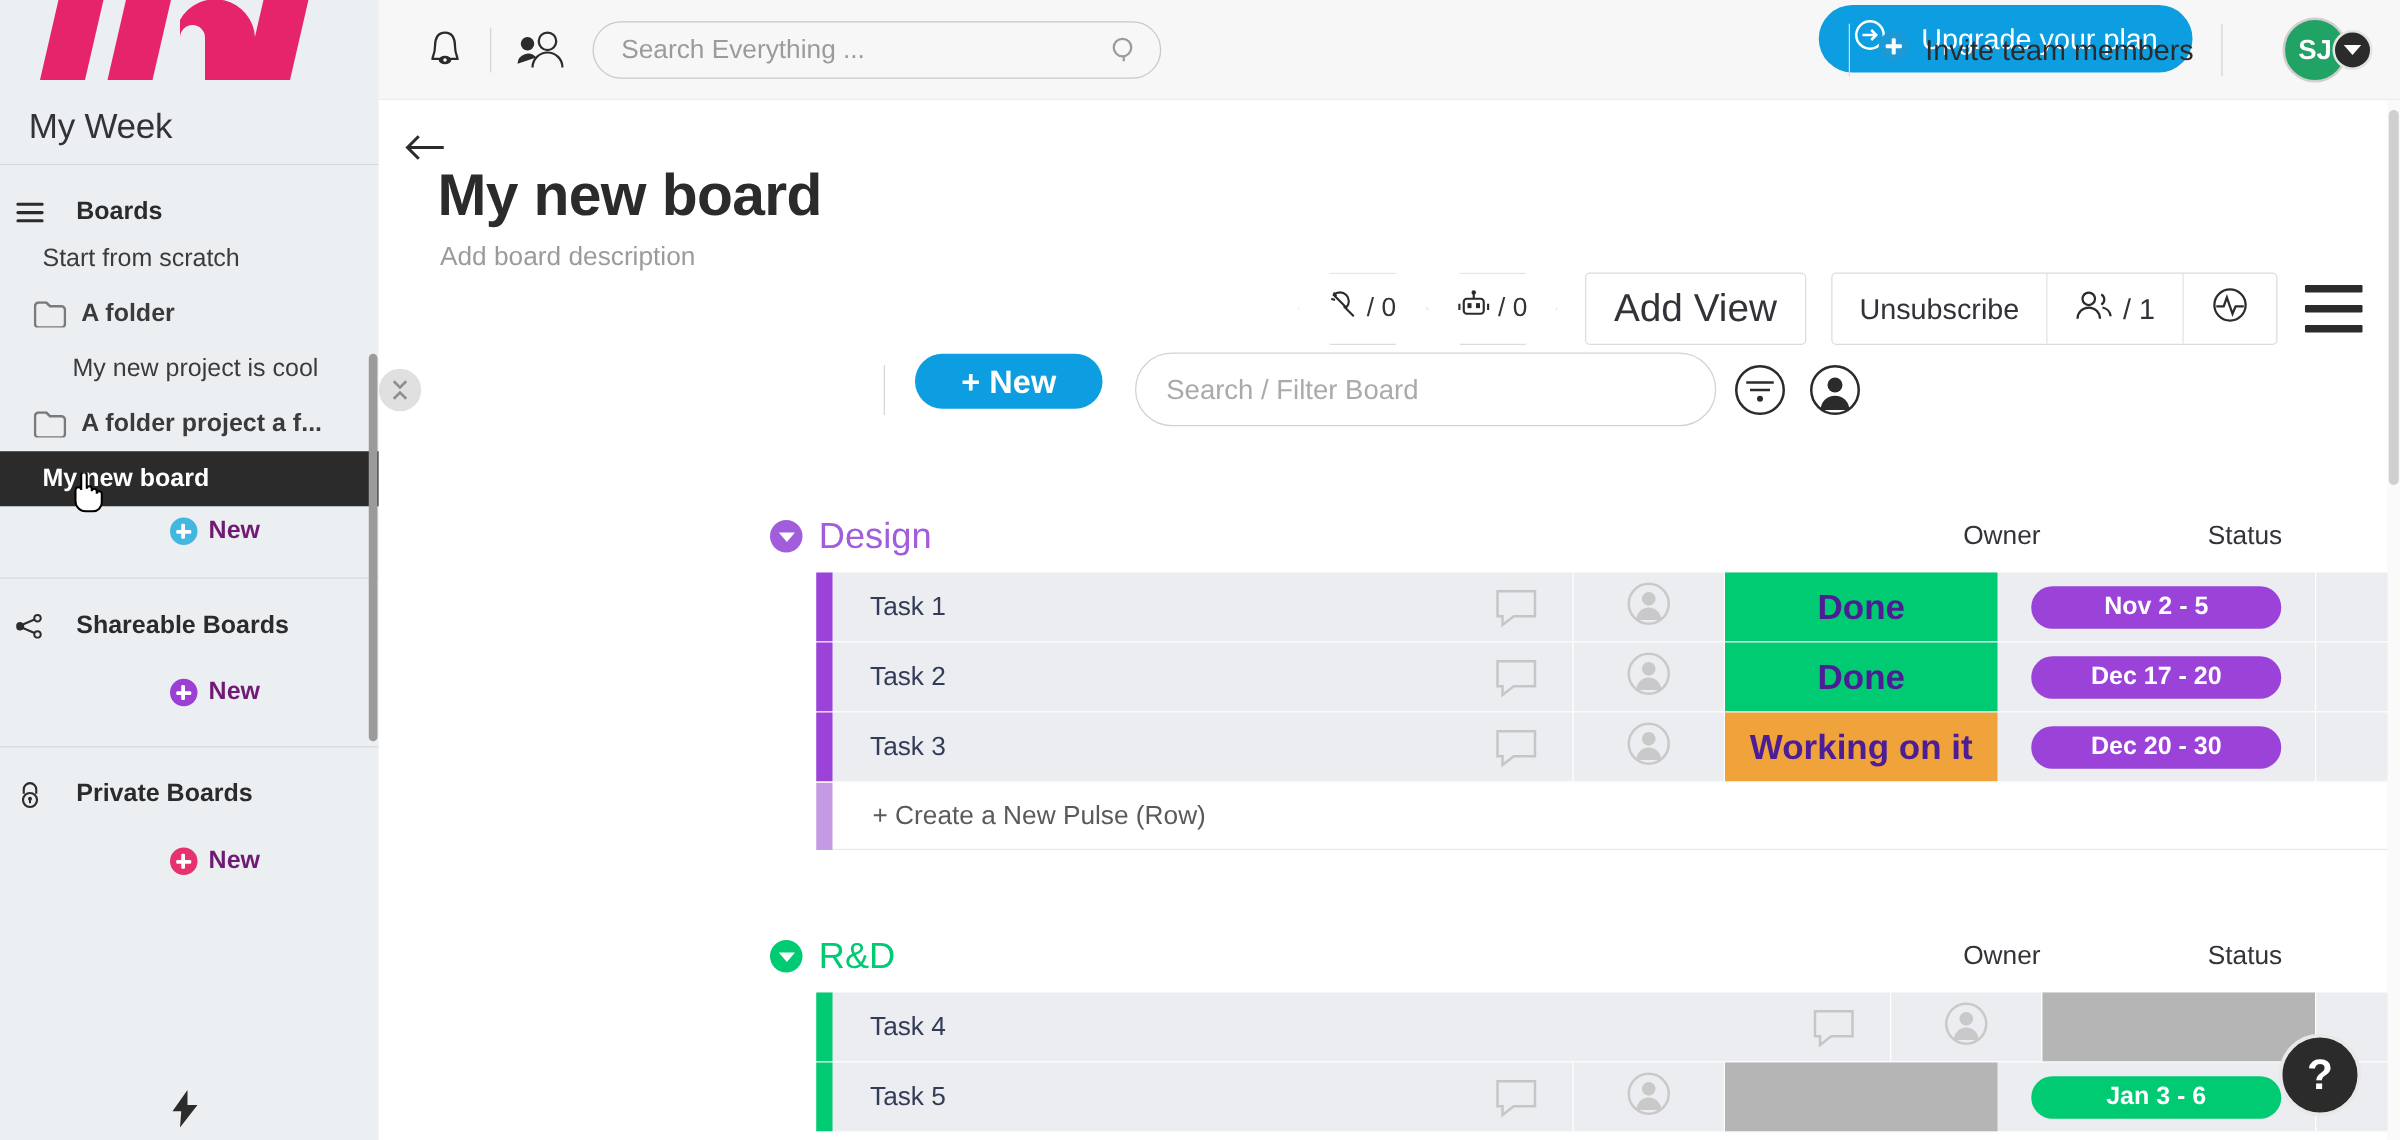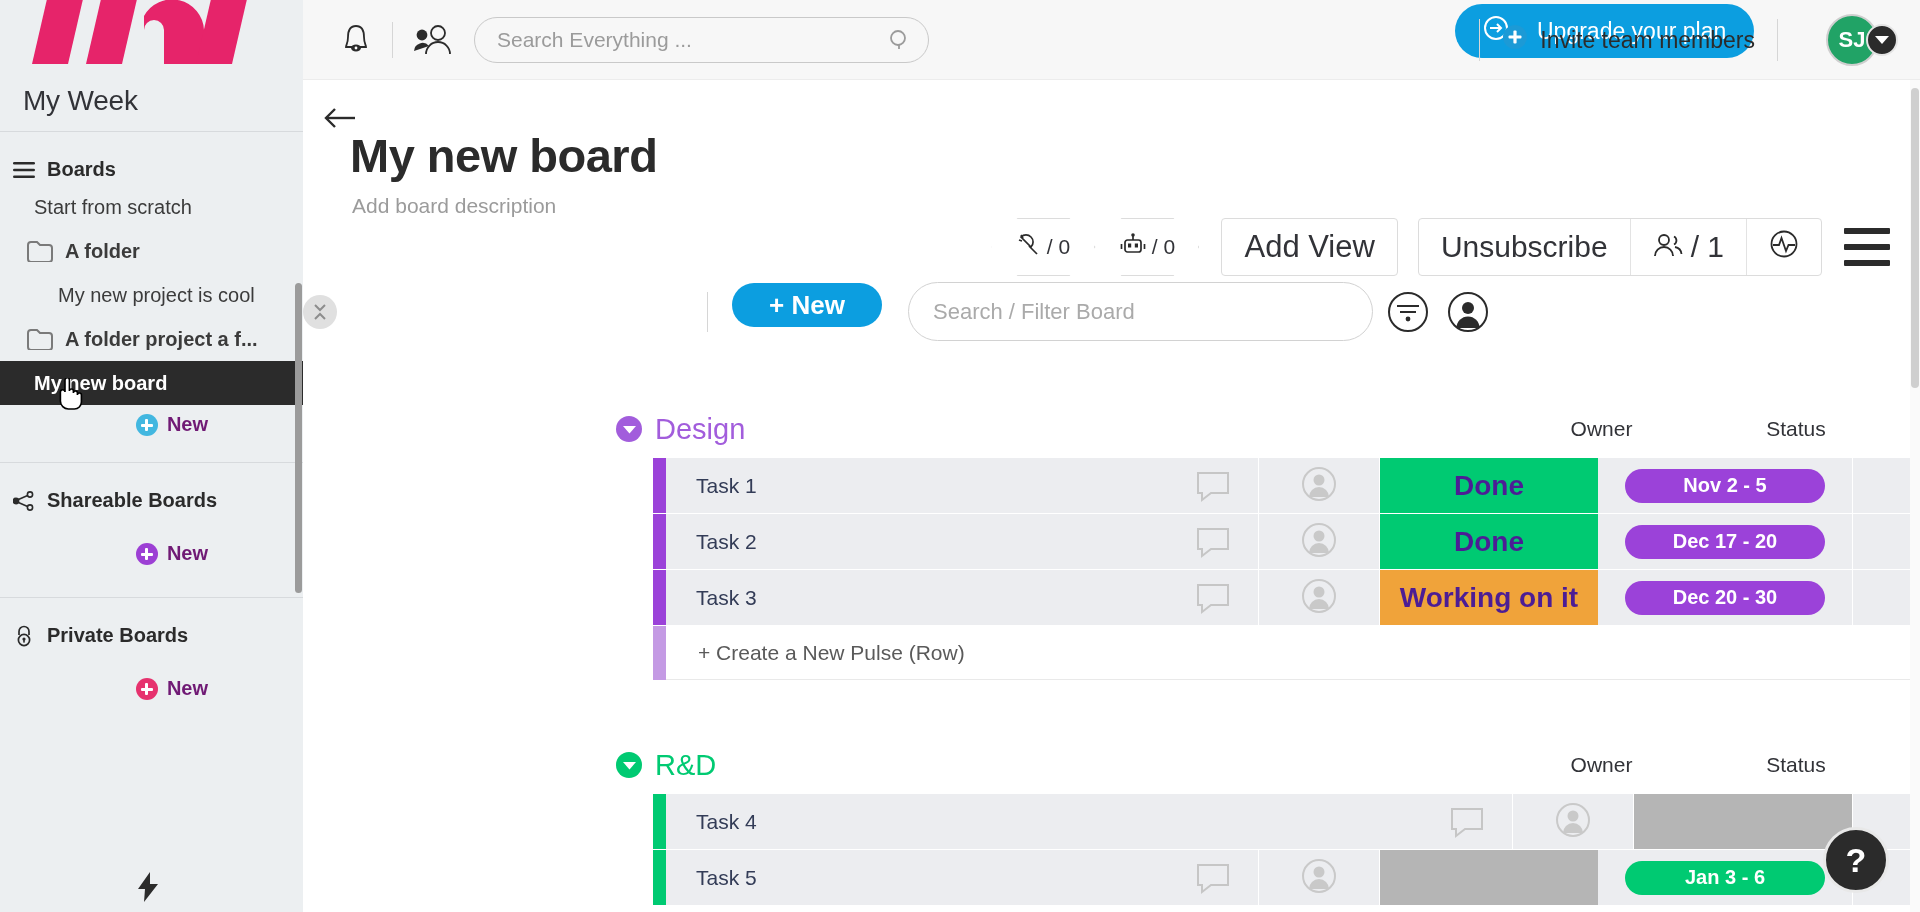--- a/index.html
+++ b/index.html
@@ -27,21 +27,21 @@
   }
   .logo svg { display:block; }
   .myweek {
     position: absolute; left: 23px; top: 85px;
     font-size: 28px; color: #323338; letter-spacing: -0.2px;
   }
   .sb-divider { height: 1px; background: #d7dadd; width: 100%; }
 
   .sb-section { padding: 0; position: relative; }
   .sb-head {
-    display: flex; align-items: center; gap: 12px;
+    display: flex; align-items: center; gap: 26px;
     padding: 26px 0 4px 13px;
     font-size: 20px; font-weight: bold; color: #2b2b2b;
   }
   .sb-head .ico { width: 22px; height: 22px; display:flex; align-items:center; justify-content:center;}
 
   .sb-item {
     padding: 9px 0 9px 34px;
     font-size: 20px; color: #3b3b3b; display: flex; align-items: center; gap: 12px;
     min-height: 44px;
   }
@@ -175,21 +175,21 @@
     font-size: 31px; color: #323338; cursor: pointer;
     display:flex; align-items:center; justify-content:center;
     font-family: "Liberation Sans", sans-serif;
   }
   .seg-group {
     display:flex; align-items:center; height:58px;
     border:1px solid #dcdcdc; border-radius:4px; background:#fff; overflow:hidden;
   }
   .seg {
     height: 56px; padding: 0 22px; display:flex; align-items:center; justify-content:center;
-    gap: 8px; font-size: 30px; color: #323338; cursor:pointer;
+    gap: 8px; font-size: 23px; color: #323338; cursor:pointer;
   }
   .seg + .seg { border-left: 1px solid #e3e3e3; }
   .hamburger { width: 46px; height: 38px; margin-left: 22px; cursor:pointer; display:flex; flex-direction:column; justify-content:space-between;}
   .hamburger span { display:block; height:6px; background:#2b2b2b; border-radius:1px;}
 
   
   .toolbar {
     position: absolute; left: 0; top: 272px; height: 80px;
     display: flex; align-items: center; padding-left: 345px;
   }

